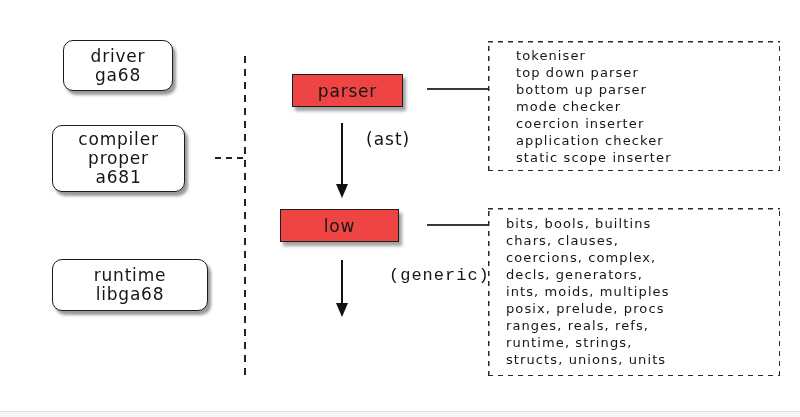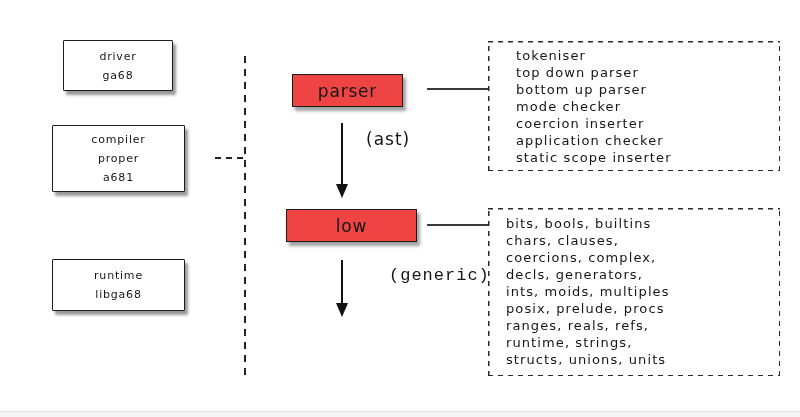--- a/index.html
+++ b/index.html
@@ -5,24 +5,24 @@
   html,body { margin:0; padding:0; background:#fff; }
   #canvas {
     position:relative; width:800px; height:417px;
     background:#ffffff; overflow:hidden;
     font-family:"DejaVu Sans", "Liberation Sans", sans-serif;
     color:#161616;
   }
   
   .rbox {
     position:absolute; box-sizing:border-box;
-    background:#fff; border:1.6px solid #1c1c1c; border-radius:1px;
+    background:#fff; border:1.6px solid #1c1c1c; border-radius:10px;
     box-shadow:3px 4px 3px rgba(70,70,70,.55);
     display:flex; flex-direction:column; justify-content:center; align-items:center;
-    font-size:11px; line-height:19px; letter-spacing:.8px; 
+    font-size:17px; line-height:19px; letter-spacing:.8px; 
   }
   
   .sbox {
     position:absolute; box-sizing:border-box;
     background:#ef4444; border:1.6px solid #1c1c1c;
     box-shadow:3px 4px 3px rgba(70,70,70,.5);
     display:flex; justify-content:center; align-items:center;
     font-size:17px; letter-spacing:.8px;
   }
   
@@ -66,33 +66,33 @@
     <div>driver</div>
     <div>ga68</div>
   </div>
 
   <div class="rbox" style="left:52px; top:125px; width:133px; height:67px;">
     <div>compiler</div>
     <div>proper</div>
     <div>a681</div>
   </div>
 
-  <div class="rbox" style="left:52px; top:259px; width:133px; height:52px;">
+  <div class="rbox" style="left:52px; top:259px; width:156px; height:52px;">
     <div>runtime</div>
     <div>libga68</div>
   </div>
 
   <div class="hdash" style="left:215px; top:157px; width:32px;"></div>
   <div class="vdash" style="left:244px; top:56px; height:321px;"></div>
 
   <div class="sbox" style="left:292px; top:74px; width:111px; height:33px;">
     <span>parser</span>
   </div>
 
-  <div class="sbox" style="left:286px; top:209px; width:131px; height:33px;">
+  <div class="sbox" style="left:280px; top:209px; width:119px; height:33px;">
     <span>low</span>
   </div>
 
   <div class="aline" style="left:341px; top:123px; height:63px;"></div>
   <div class="ahead" style="left:336px; top:184px;"></div>
   <div class="alabel" style="left:366px; top:129px;">(ast)</div>
 
   <div class="aline" style="left:341px; top:260px; height:45px;"></div>
   <div class="ahead" style="left:336px; top:303px;"></div>
   <div class="alabel" style="left:389px; top:266px;font-family:Liberation Mono, monospace;">(generic)</div>

